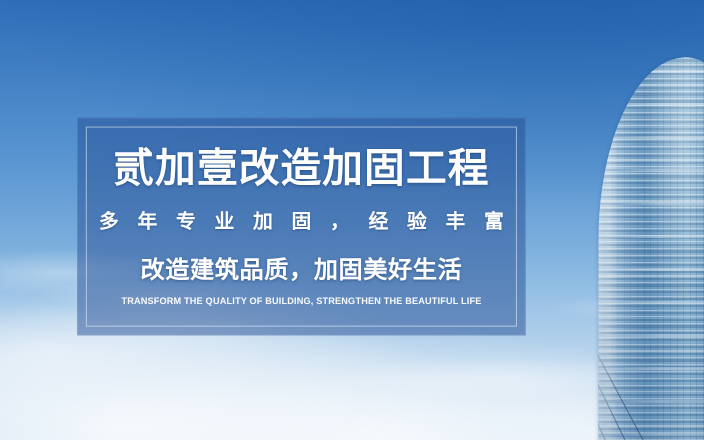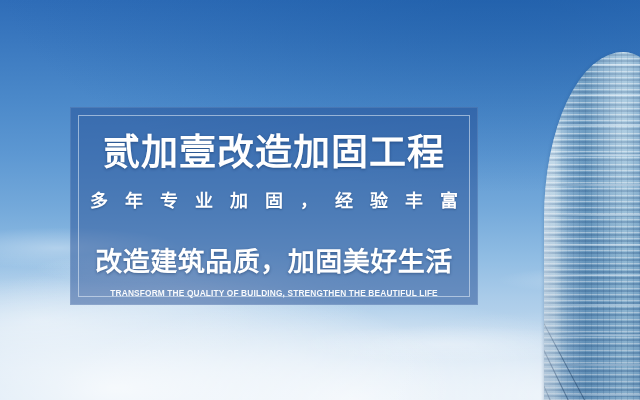--- a/index.html
+++ b/index.html
@@ -199,23 +199,23 @@
     margin-top: 14px;
     color: #ffffff;
     font-size: 18px;
     font-weight: bold;
     letter-spacing: 6px;
     padding-left: 6px;
     white-space: nowrap;
     text-shadow: 0 1px 2px rgba(10,40,85,0.40);
   }
   .slogan {
-    margin-top: 28px;
+    margin-top: 15px;
     color: #ffffff;
-    font-size: 27px;
+    font-size: 22px;
     font-weight: bold;
     letter-spacing: 0.5px;
     white-space: nowrap;
     text-shadow: 0 1px 3px rgba(10,40,85,0.45);
   }
   .slogan-en {
     margin-top: 9px;
     color: rgba(255,255,255,0.94);
     font-size: 8.5px;
     font-weight: bold;

